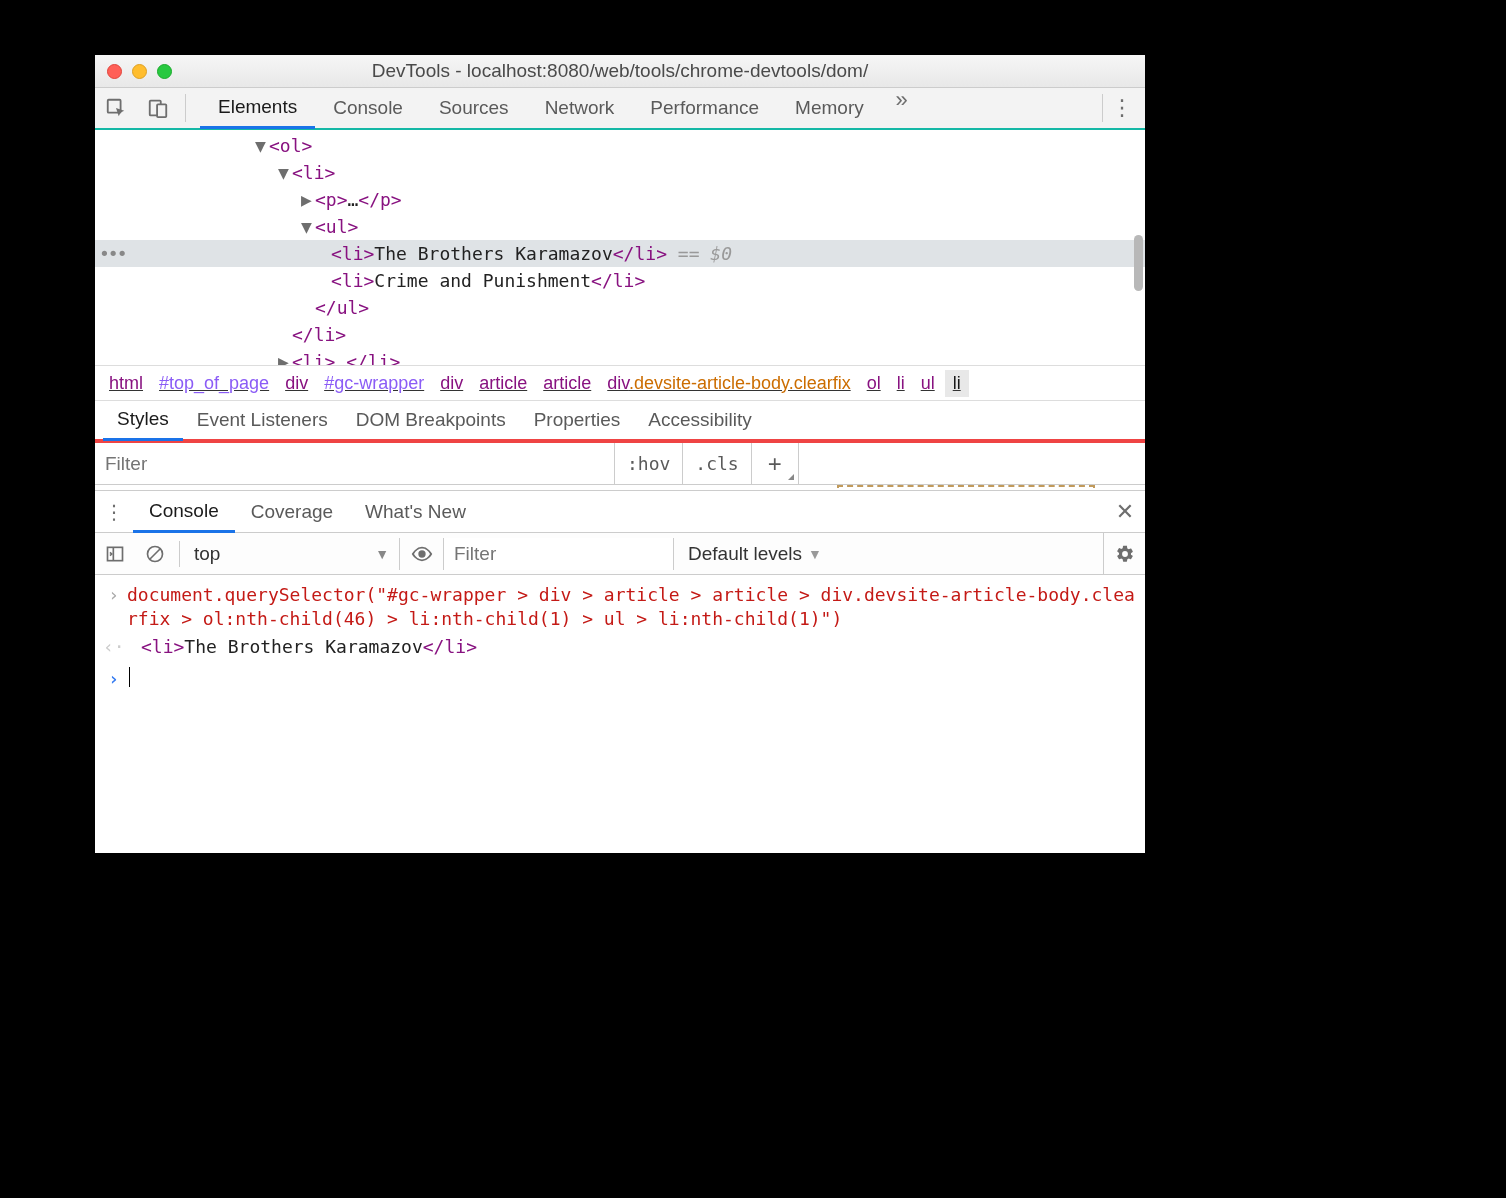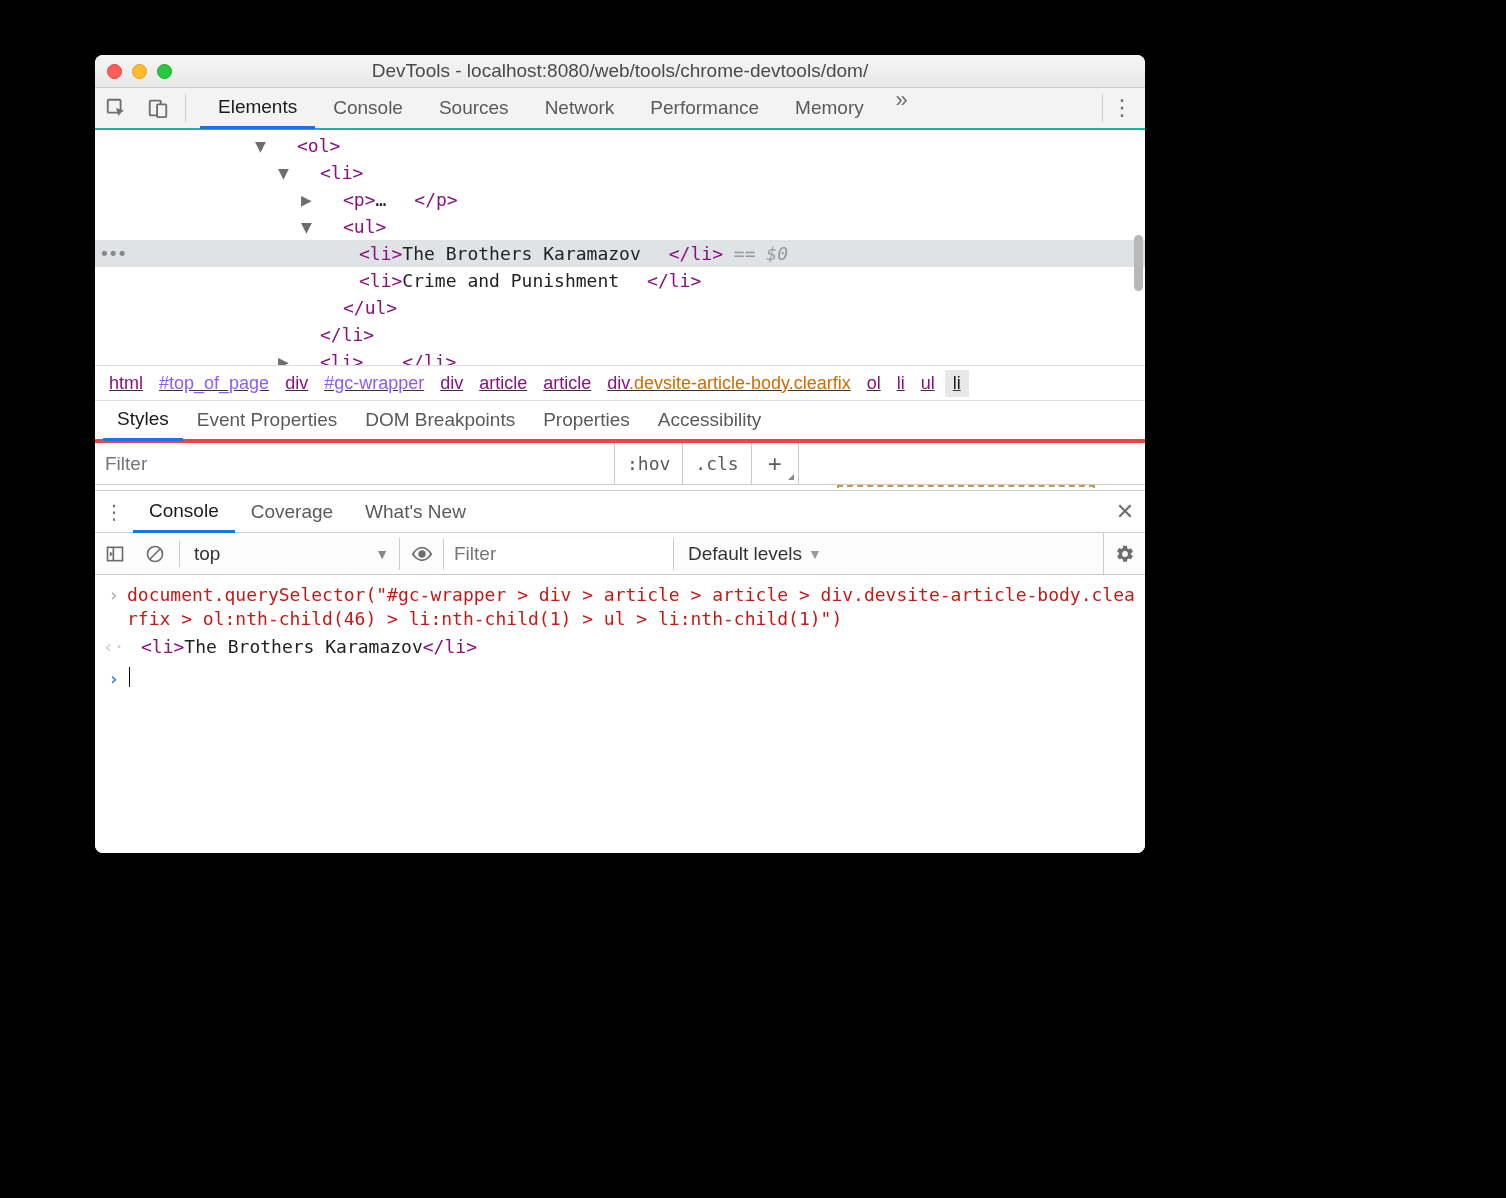--- a/index.html
+++ b/index.html
@@ -12,21 +12,21 @@
     color: #333;
     position: relative;
   }
   .window {
     position: absolute;
     left: 95px;
     top: 55px;
     width: 1050px;
     height: 798px;
     background: #fff;
-    border-radius: 8px;
+    border-radius: 0;
     box-shadow: 0 20px 60px rgba(0,0,0,0.5);
     overflow: hidden;
     display: flex;
     flex-direction: column;
   }
   
   .titlebar {
     height: 33px;
     background: linear-gradient(#f6f6f6,#e8e8e8);
     display: flex;
@@ -71,21 +71,21 @@
     height: 235px;
     overflow: hidden;
     position: relative;
     font-family: Menlo, Consolas, monospace;
     font-size: 18px;
     line-height: 27px;
     padding-top: 2px;
   }
   .dom-row { white-space: pre; padding-left: 160px;}
   .dom-row .arrow { color:#6e6e6e; display:inline-block; width:14px;}
-  .tag { color:#881280;margin-left:28px; }
+  .tag { color:#881280; }
   .txt { color:#222; }
   .annot { color:#999; font-style: italic;}
   .hlrow {
     background: #dfe3e6;
     position: relative;
   }
   .hlrow::before {
     content: "•••";
     position:absolute; left:4px; top:0; color:#888; letter-spacing:-2px; font-size:18px;
   }
@@ -271,21 +271,21 @@
     <span class="crumb">article</span>
     <span class="crumb"><span>div</span><span class="cls">.devsite-article-body.clearfix</span></span>
     <span class="crumb">ol</span>
     <span class="crumb">li</span>
     <span class="crumb">ul</span>
     <span class="crumb sel">li</span>
   </div>
 
   <div class="subtabs">
     <div class="subtab active">Styles</div>
-    <div class="subtab">Event Properties</div>
+    <div class="subtab">Event Listeners</div>
     <div class="subtab">DOM Breakpoints</div>
     <div class="subtab">Properties</div>
     <div class="subtab">Accessibility</div>
   </div>
 
   <div class="filterrow">
     <input class="filter-input" placeholder="Filter" style="">
     <div class="filter-btn">:hov</div>
     <div class="filter-btn">.cls</div>
     <div class="filter-plus">+</div>

